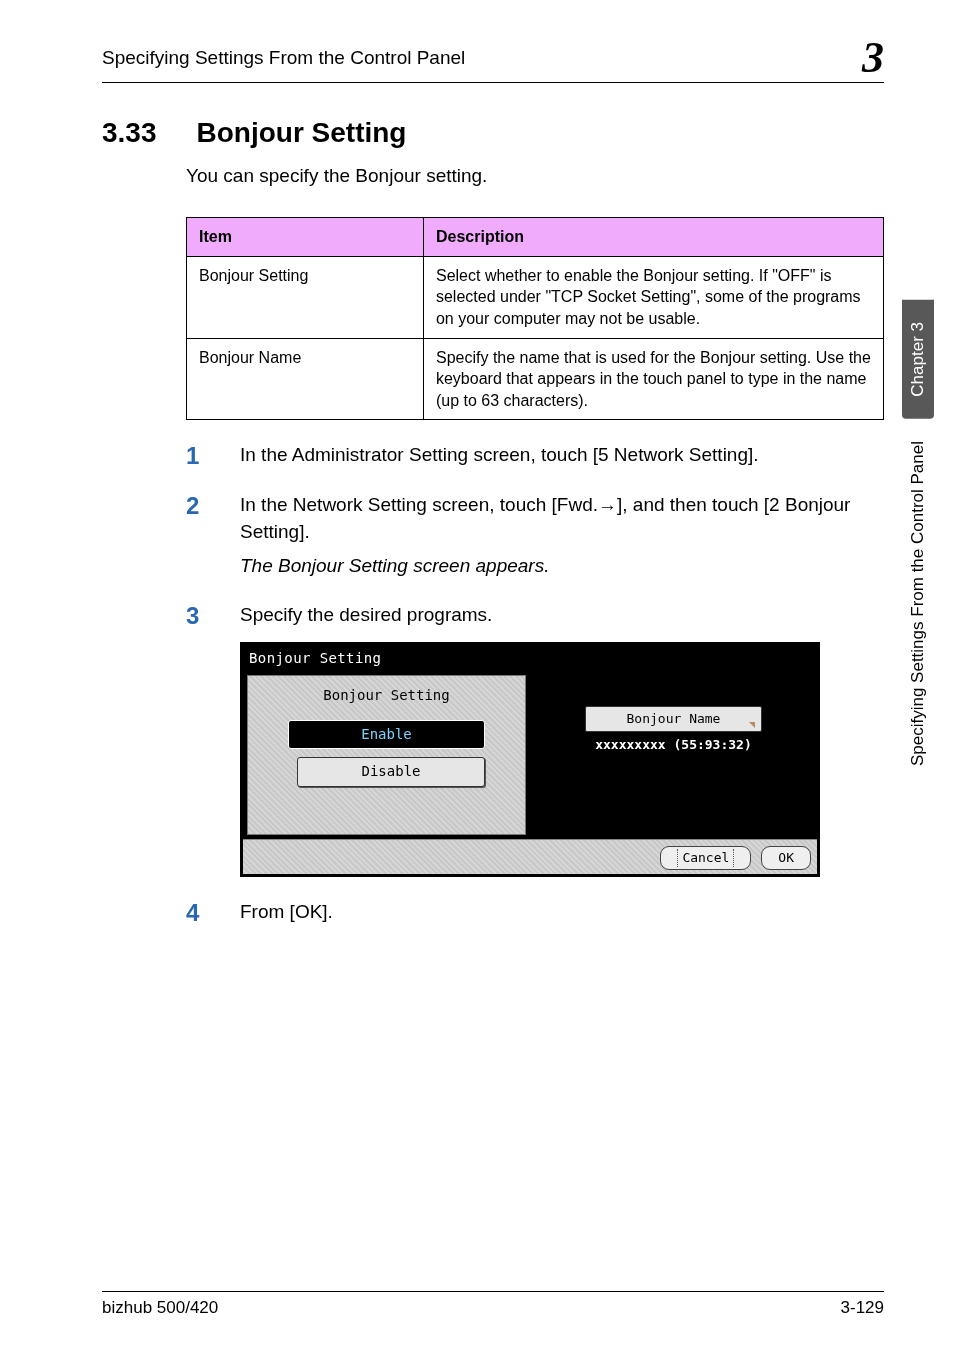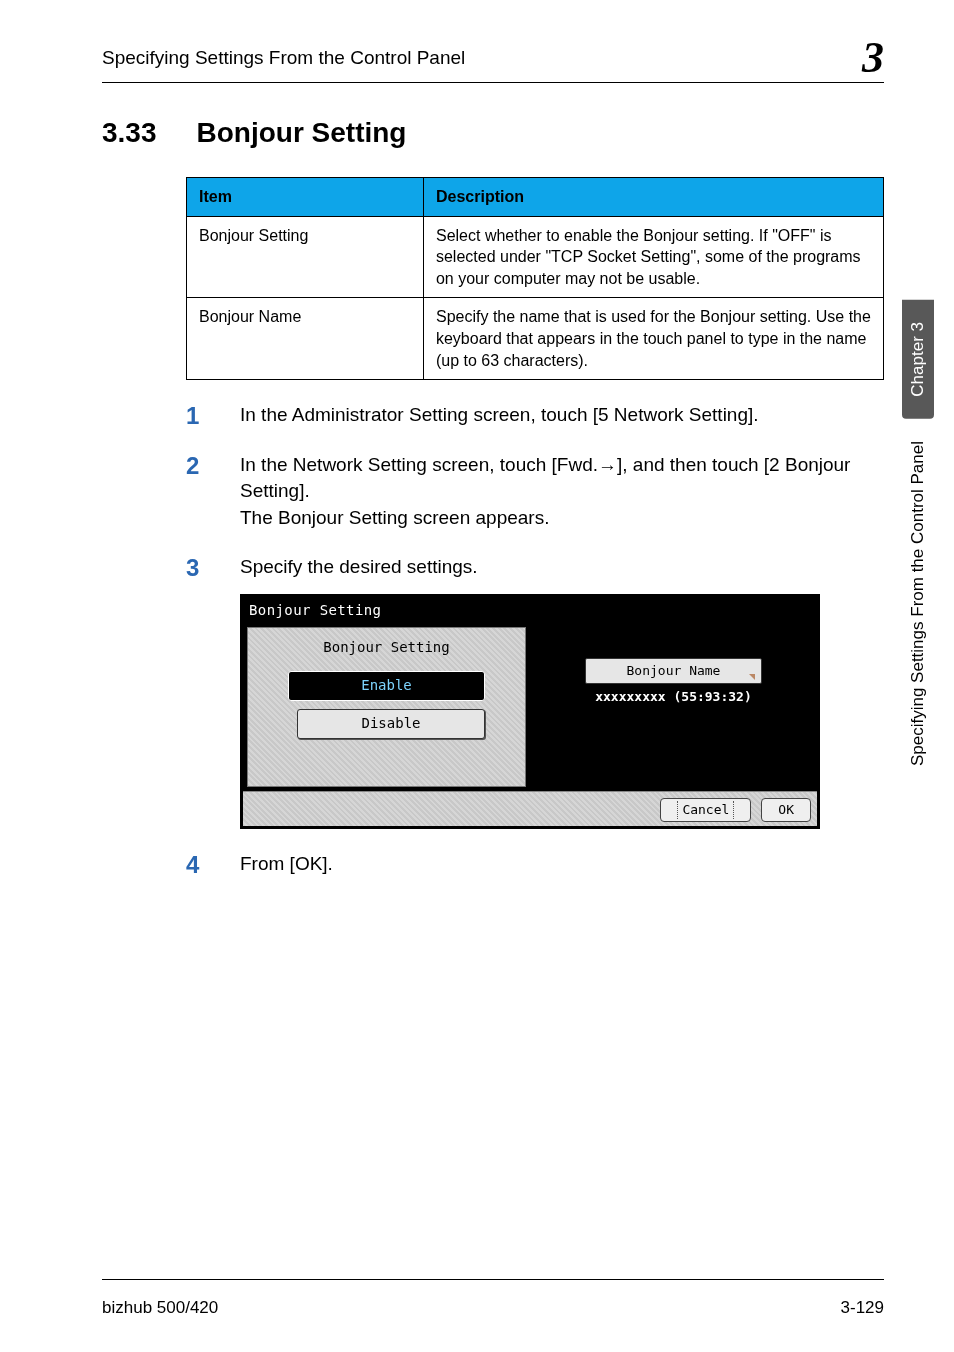--- a/index.html
+++ b/index.html
@@ -62,21 +62,21 @@
     font-size: 16px;
   }
   table.itemtbl th, table.itemtbl td {
     border: 1px solid #000;
     padding: 8px 12px;
     text-align: left;
     vertical-align: top;
     line-height: 1.35;
   }
   table.itemtbl th {
-    background: #0ea5e9;
+    background: #f0abfc;
     font-weight: bold;
   }
   table.itemtbl th:first-child,
   table.itemtbl td:first-child {
     width: 34%;
   }
   .subheading {
     font-size: 19px;
     font-weight: bold;
     margin-top: 28px;
@@ -98,20 +98,22 @@
     font-weight: bold;
     font-family: Arial, sans-serif;
     min-width: 20px;
     line-height: 1.15;
   }
   ol.steps .steptxt {
     font-size: 19px;
     line-height: 1.4;
   }
   ol.steps .follow {
+    margin-top: 8px;
+    font-style: italic;
   }
   
   .panel-wrap {
     margin-top: 14px;
   }
   .panel {
     width: 580px;
     background: #000;
     padding: 3px;
     font-family: "Lucida Console", monospace;
@@ -191,21 +193,21 @@
     justify-content: flex-end;
     gap: 10px;
     padding: 6px 6px 4px 6px;
     background: repeating-linear-gradient(45deg, #c8c8c8 0 2px, #d6d6d6 2px 4px);
     border-top: 1px solid #888;
   }
   .foot-btn {
     background: #efefef;
     color: #000;
     border: 1px solid #444;
-    border-radius: 4px;
+    border-radius: 9px;
     padding: 2px 16px;
     font-size: 13px;
     position: relative;
   }
   .btn-cancel-inner {
     display: inline-block;
     border-left: 1px dotted #555;
     border-right: 1px dotted #555;
     padding: 0 4px;
   }
@@ -237,41 +239,42 @@
     color: #000;
   }
 
   
   .page-footer {
     position: absolute;
     bottom: 34px;
     left: 102px;
     right: 70px;
     border-top: 1px solid #000;
-    padding-top: 18px;
+    padding-top: 6px;
     font-size: 17px;
     display: flex;
     justify-content: space-between;
   }
 </style>
 </head>
 <body>
 
 <div class="page">
   <div class="running-head">
     <span class="title">Specifying Settings From the Control Panel</span>
     <span class="chapter-badge">3</span>
   </div>
 
   <div class="section-heading">
     <span class="num">3.33</span>
     <span class="txt">Bonjour Setting</span>
   </div>
 
   <div class="body-indent">
+    <p class="para">You can specify the Bonjour setting.</p>
 
     <table class="itemtbl">
       <thead>
         <tr>
           <th>Item</th>
           <th>Description</th>
         </tr>
       </thead>
       <tbody>
         <tr>
@@ -294,21 +297,21 @@
       <li>
         <span class="stepnum">2</span>
         <div class="steptxt">
           <span>In the Network Setting screen, touch [Fwd.→], and then touch [2 Bonjour Setting].</span>
           <div class="follow">The Bonjour Setting screen appears.</div>
         </div>
       </li>
       <li>
         <span class="stepnum">3</span>
         <div class="steptxt">
-          <span>Specify the desired settings.</span>
+          <span>Specify the desired programs.</span>
           <div class="panel-wrap">
             <div class="panel">
               <div class="panel-title">Bonjour Setting</div>
               <div class="panel-body">
                 <div class="panel-col">
                   <div class="group-label">Bonjour Setting</div>
                   <div class="panel-btn">Enable</div>
                   <div class="panel-btn light">Disable</div>
                 </div>
                 <div class="panel-col" style="background:#000;border-color:#000;color:#fff;">

